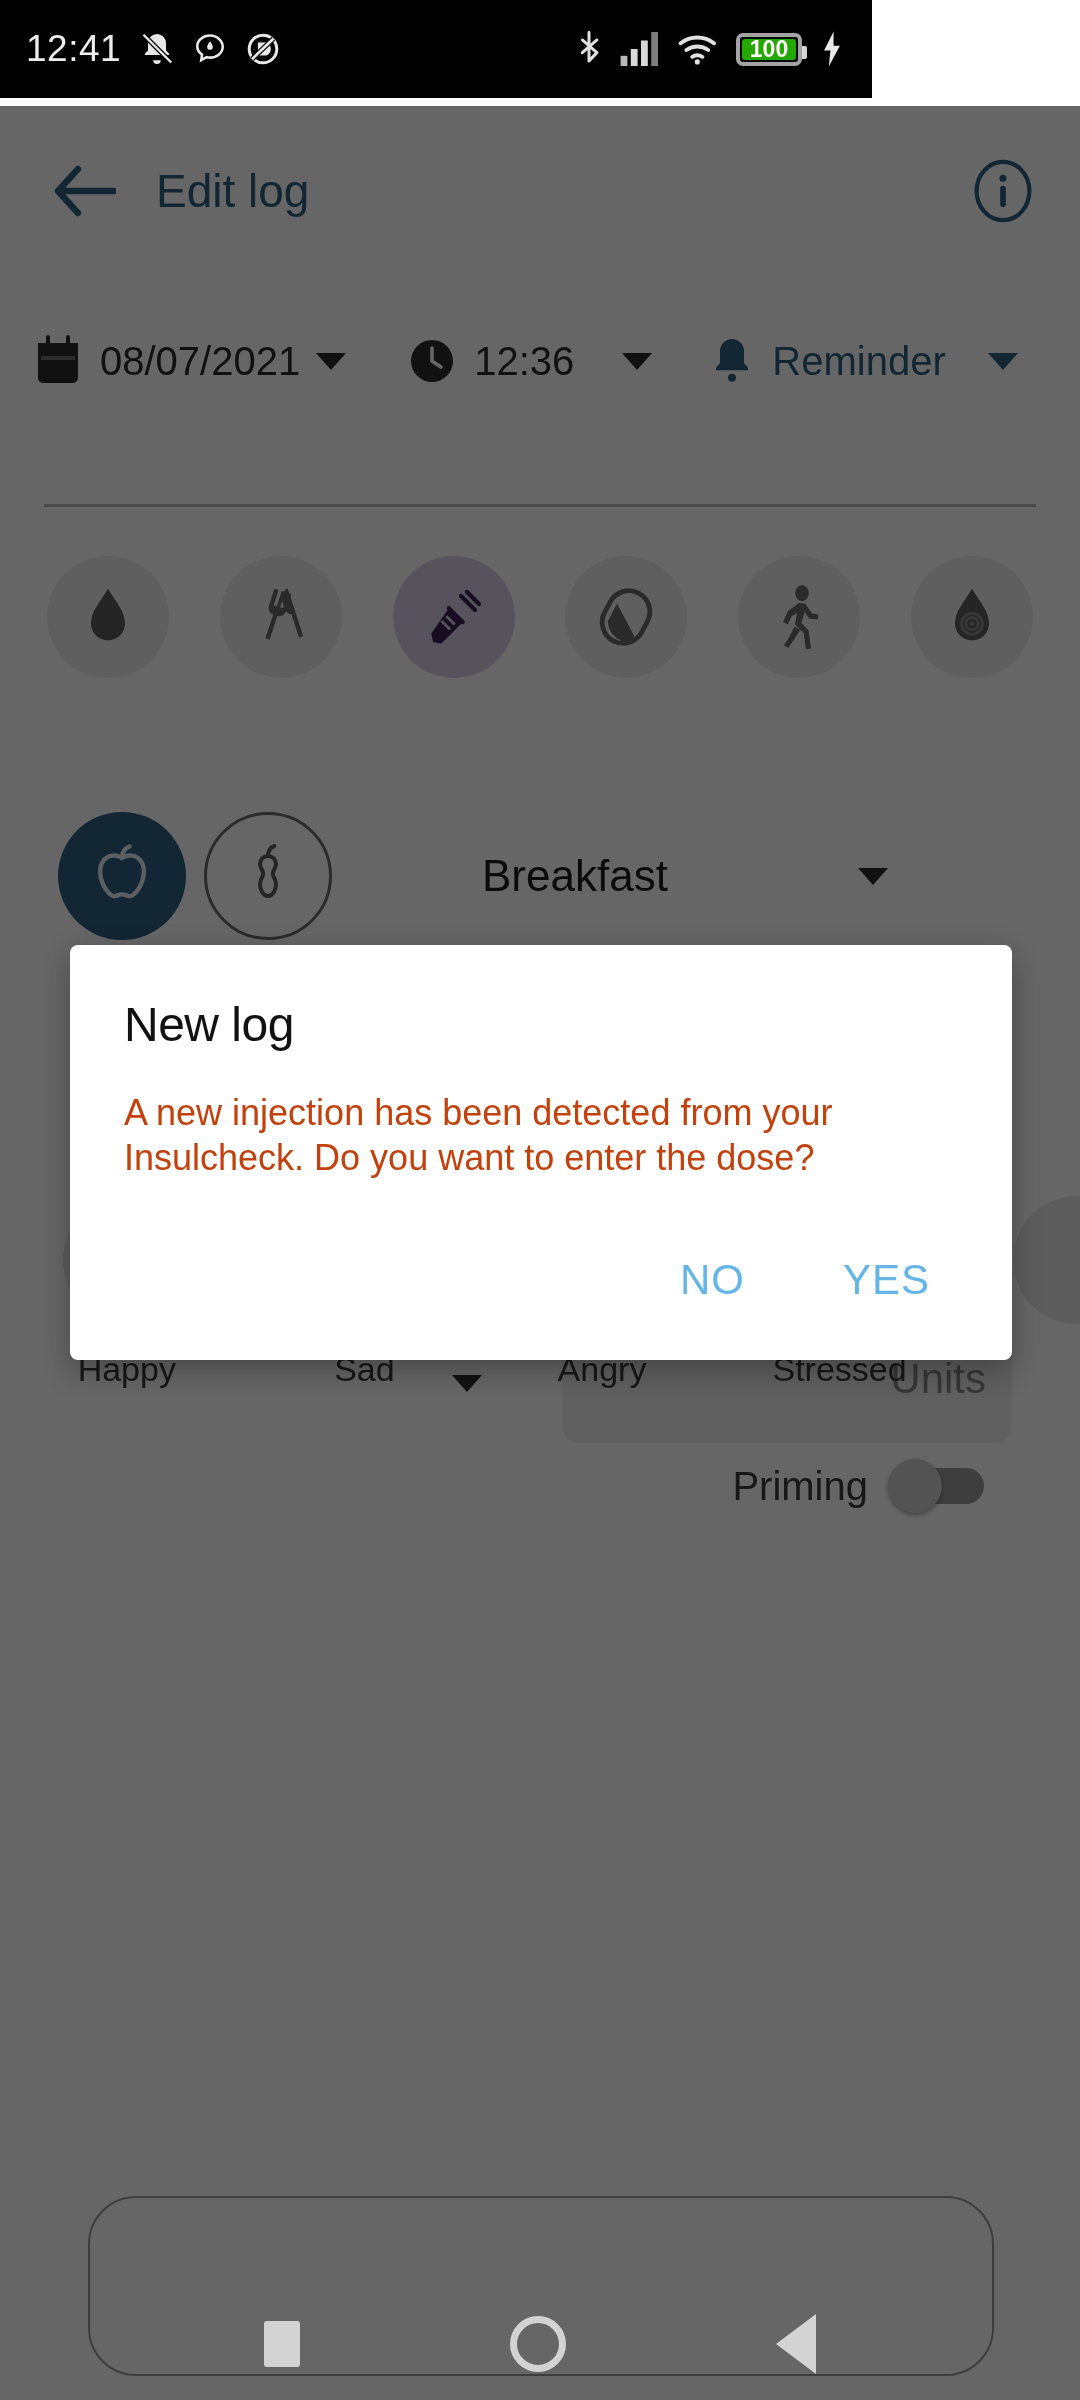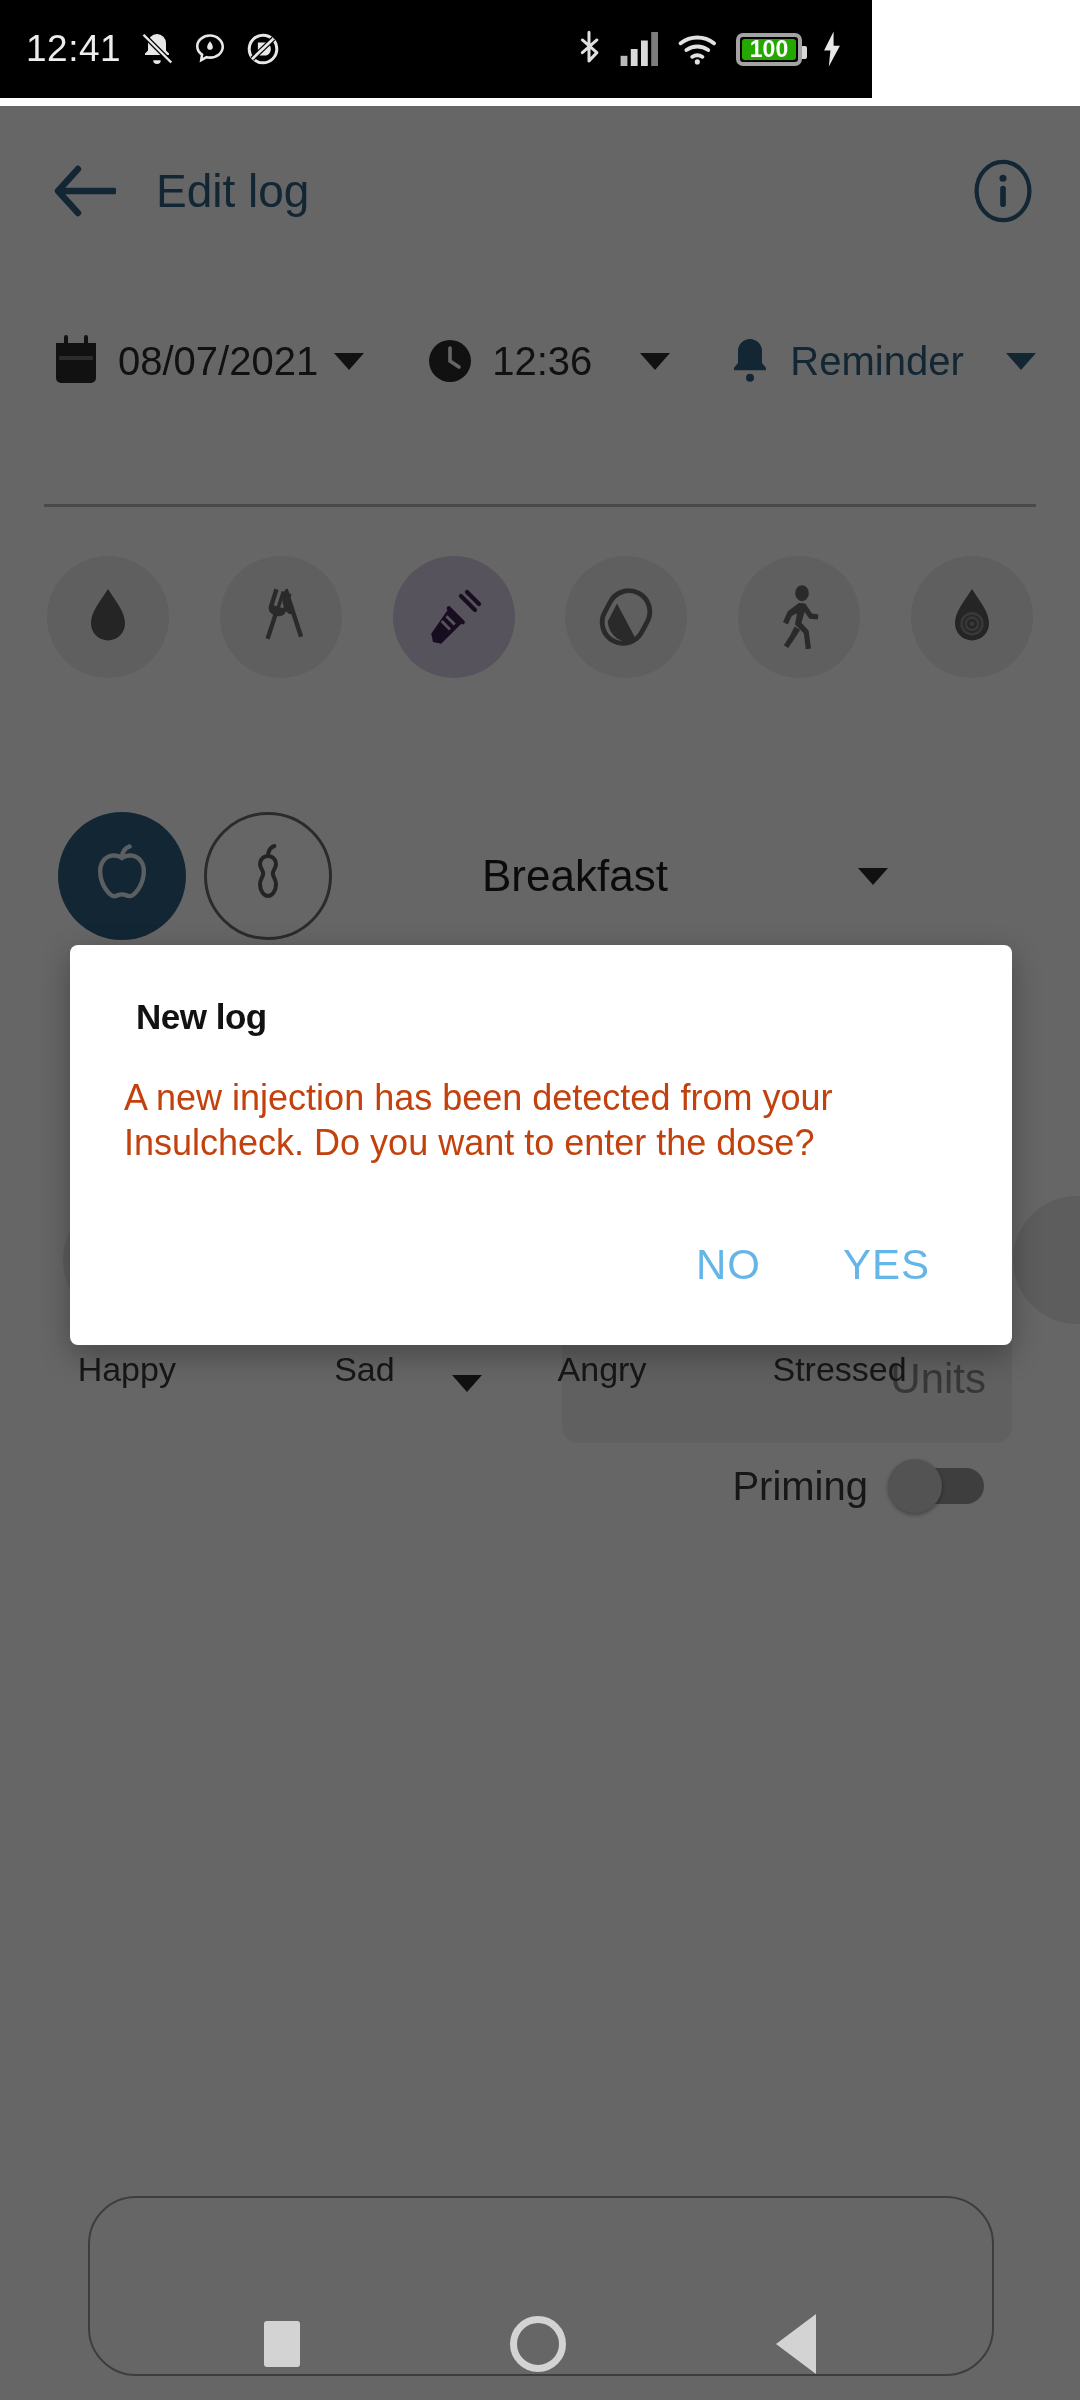--- a/index.html
+++ b/index.html
@@ -41,21 +41,21 @@
   .content { position: absolute; top: 106px; left: 0; width: 1080px; height: 2302px; background: #ffffff; }
   .scrim { position: absolute; inset: 0; background: rgba(0,0,0,.60); z-index: 50; pointer-events: none; }
 
   
   .appbar { position: absolute; top: 0; left: 0; width: 1080px; height: 170px; display: flex; align-items: center; }
   .appbar-back { margin-left: 48px; width: 74px; height: 74px; display: flex; align-items: center; justify-content: center; }
   .appbar-title { margin-left: 34px; font-size: 46px; color: #2f6082; }
   .appbar-info { position: absolute; right: 44px; width: 66px; height: 66px; }
 
   
-  .daterow { position: absolute; top: 200px; left: 0; width: 1080px; height: 110px; display: flex; align-items: center; padding-left: 52px; }
+  .daterow { position: absolute; top: 200px; left: 0; width: 1080px; height: 110px; display: flex; align-items: center; padding-left: 34px; }
   .dr-item { display: flex; align-items: center; }
   .dr-text { font-size: 40px; color: #2b2b2b; margin-left: 18px; }
   .dr-text.blue { color: #2f6082; }
   .caret { width: 0; height: 0; border-left: 15px solid transparent; border-right: 15px solid transparent; border-top: 17px solid #2b2b2b; margin-left: 16px; }
   .caret.blue { border-top-color: #2f6082; }
 
   .divider { position: absolute; left: 44px; width: 992px; height: 3px; background: #b9b9b9; top: 398px; }
 
   
   .cat-row { position: absolute; top: 450px; left: 0; width: 1080px; display: flex; justify-content: space-around; padding: 0 22px; }
@@ -107,23 +107,23 @@
   .nav-circle { width: 56px; height: 56px; border-radius: 50%; border: 7px solid #d3d3d3; }
   .nav-tri { width: 0; height: 0; border-top: 30px solid transparent; border-bottom: 30px solid transparent; border-right: 40px solid #d3d3d3; }
 
   
   .dialog {
     position: absolute; left: 70px; top: 945px; width: 942px;
     background: #fff; border-radius: 8px; z-index: 100;
     padding: 52px 54px 34px 54px;
     box-shadow: 0 10px 30px rgba(0,0,0,.30);
   }
-  .dlg-title { font-size: 35px; font-weight: 700; color: #121212; letter-spacing: -.5px; margin-left: 12px; }
+  .dlg-title { font-size: 48px; font-weight: 400; color: #121212; letter-spacing: -.5px; }
   .dlg-body { margin-top: 38px; font-size: 36px; line-height: 1.25; color: #c2410c; }
-  .dlg-actions { margin-top: 62px; display: flex; justify-content: flex-end; align-items: flex-start; gap: 26px; padding-bottom: 8px; }
+  .dlg-actions { margin-top: 62px; display: flex; justify-content: flex-end; align-items: flex-start; gap: 42px; padding-bottom: 8px; }
   .dlg-btn { font-size: 42px; color: #64b5e8; letter-spacing: 1px; padding: 14px 28px; }
 </style>
 </head>
 <body>
 
 <div id="screen">
 
   <div class="statusbar">
     <div class="sb-left">
       <span class="sb-clock">12:41</span>

